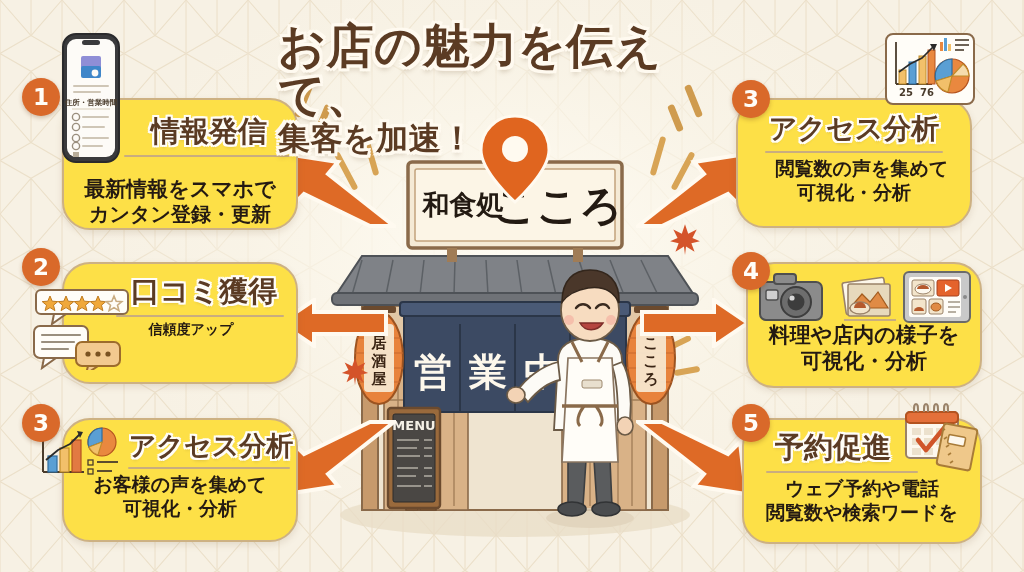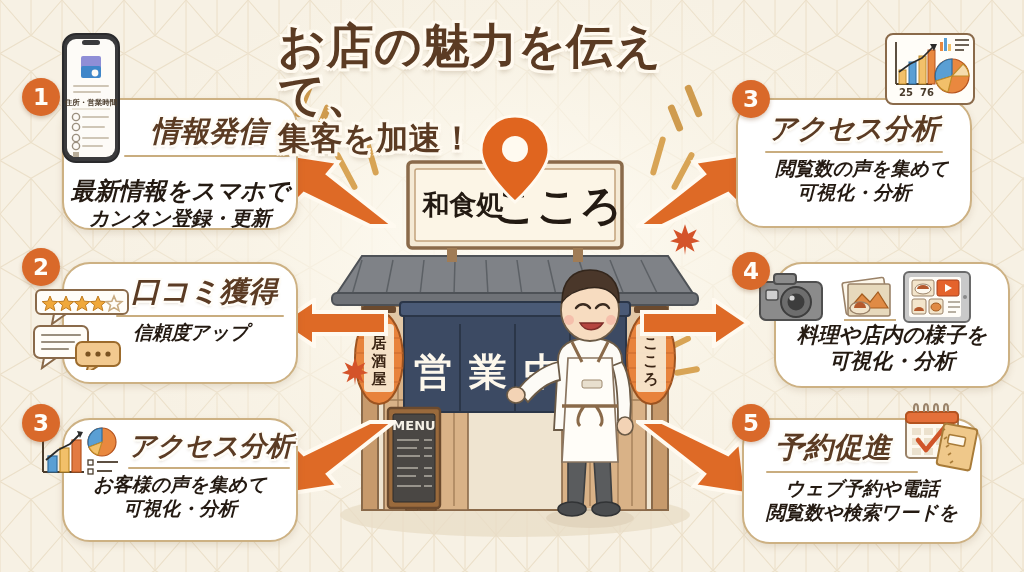--- a/index.html
+++ b/index.html
@@ -29,25 +29,24 @@
   .title-l2{font-size:32px;margin-top:2px;}
 
   .tick{position:absolute;background:#cf9b4e;border-radius:3px;z-index:29;}
   .tick.l1{left:300px;top:84px;width:7px;height:34px;transform:rotate(22deg);}
   .tick.l2{left:320px;top:104px;width:7px;height:28px;transform:rotate(22deg);}
   .tick.r1{left:690px;top:84px;width:7px;height:34px;transform:rotate(-22deg);}
   .tick.r2{left:672px;top:104px;width:7px;height:28px;transform:rotate(-22deg);}
 
   
   .card{
-    position:absolute;background:#ffffff;
+    position:absolute;background:#fde047;
     border:2.5px solid #cdb183;border-radius:28px;
     box-shadow:0 3px 7px rgba(130,100,60,.16);
     z-index:20;
-    font-style:italic;
   }
   .card-head{
     text-align:center;font-weight:700;color:#5b3b23;
     text-shadow:-2px 0 0 #fffdf8,2px 0 0 #fffdf8,0 -2px 0 #fffdf8,0 2px 0 #fffdf8,
                 -2px -2px 0 #fffdf8,2px -2px 0 #fffdf8,-2px 2px 0 #fffdf8,2px 2px 0 #fffdf8,
                 0 3px 3px rgba(120,90,55,.22);
   }
   .card-rule{height:2px;background:#c9ad7f;margin:3px auto 4px auto;border-radius:2px;}
   .card-body{
     text-align:center;font-weight:700;color:#241a12;line-height:1.26;
@@ -287,21 +286,21 @@
   <div class="tick r1"></div>
   <div class="tick r2"></div>
   <div class="title-wrap">
     <div class="title-l1">お店の魅力を伝えて、</div>
     <div class="title-l2">集客を加速！</div>
   </div>
 
   <div class="card" style="left:62px;top:98px;width:232px;height:128px;">
     <div class="card-head" style="font-size:29px;margin:12px 0 0 58px;">情報発信</div>
     <div class="card-rule" style="width:166px;margin-left:60px;"></div>
-    <div class="card-body" style="font-size:24px;margin-top:19px;">最新情報をスマホで</div>
+    <div class="card-body" style="font-size:21px;margin-top:19px;">最新情報をスマホで</div>
     <div class="card-body" style="font-size:20px;">カンタン登録・更新</div>
   </div>
   <svg style="position:absolute;left:55px;top:32px;width:72px;height:132px;z-index:25;" viewBox="0 0 72 132">
     <rect x="8" y="2" width="56" height="128" rx="13" fill="#3a3a3c" stroke="#2a2a2c" stroke-width="2"></rect>
     <rect x="12" y="7" width="48" height="118" rx="9" fill="#fdfbf7"></rect>
     <rect x="27" y="8" width="18" height="5" rx="2.5" fill="#3a3a3c"></rect>
     <rect x="26" y="24" width="20" height="13" rx="2" fill="#8f8ed6"></rect>
     <rect x="26" y="34" width="20" height="12" rx="2" fill="#3f86c9"></rect>
     <circle cx="40" cy="41" r="3.4" fill="#fdfbf7"></circle>
     <g stroke="#cfc6b6" stroke-width="2" stroke-linecap="round">
@@ -320,21 +319,21 @@
       <circle cx="21" cy="114" r="3.6" fill="none" stroke="#9a8f7e" stroke-width="1.4"></circle>
       <line x1="28" y1="114" x2="47" y2="114" stroke="#cfc6b6" stroke-width="2" stroke-linecap="round"></line>
       <rect x="18" y="120" width="6" height="5" fill="#b8ad9a"></rect>
     </g>
   </svg>
   <div class="badge" style="left:22px;top:78px;">1</div>
 
   <div class="card" style="left:62px;top:262px;width:232px;height:118px;">
     <div class="card-head" style="font-size:29px;margin:8px 0 0 48px;">口コミ獲得</div>
     <div class="card-rule" style="width:168px;margin-left:52px;"></div>
-    <div class="card-body" style="font-size:19px;margin-left:22px;">信頼度アップ</div>
+    <div class="card-body" style="font-size:14px;margin-left:22px;">信頼度アップ</div>
   </div>
   <svg style="position:absolute;left:28px;top:288px;width:108px;height:82px;z-index:25;" viewBox="0 0 108 82">
     <rect x="8" y="2" width="92" height="24" rx="5" fill="#fffdf8" stroke="#8a6a4a" stroke-width="2"></rect>
     <path d="M26 26 L24 36 L38 26 Z" fill="#fffdf8" stroke="#8a6a4a" stroke-width="2"></path>
     <g>
       <path d="M22 8 L24.2 13.2 L29.8 13.6 L25.5 17.2 L26.9 22.6 L22 19.6 L17.1 22.6 L18.5 17.2 L14.2 13.6 L19.8 13.2 Z" fill="#f0a83a" stroke="#c07c20" stroke-width="1"></path>
       <path d="M38 8 L40.2 13.2 L45.8 13.6 L41.5 17.2 L42.9 22.6 L38 19.6 L33.1 22.6 L34.5 17.2 L30.2 13.6 L35.8 13.2 Z" fill="#f0a83a" stroke="#c07c20" stroke-width="1"></path>
       <path d="M54 8 L56.2 13.2 L61.8 13.6 L57.5 17.2 L58.9 22.6 L54 19.6 L49.1 22.6 L50.5 17.2 L46.2 13.6 L51.8 13.2 Z" fill="#f0a83a" stroke="#c07c20" stroke-width="1"></path>
       <path d="M70 8 L72.2 13.2 L77.8 13.6 L73.5 17.2 L74.9 22.6 L70 19.6 L65.1 22.6 L66.5 17.2 L62.2 13.6 L67.8 13.2 Z" fill="#f0a83a" stroke="#c07c20" stroke-width="1"></path>
       <path d="M86 8 L88.2 13.2 L93.8 13.6 L89.5 17.2 L90.9 22.6 L86 19.6 L81.1 22.6 L82.5 17.2 L78.2 13.6 L83.8 13.2 Z" fill="none" stroke="#c9ac82" stroke-width="1.6"></path>
@@ -410,21 +409,21 @@
     </g>
     <g>
       <circle cx="68" cy="44" r="17" fill="#e9883f" stroke="#b4531f" stroke-width="1.2"></circle>
       <path d="M68 44 L68 27 A17 17 0 0 0 52 49 Z" fill="#5a9fd4" stroke="#2f6d9e" stroke-width="1.2"></path>
       <path d="M68 44 L52 49 A17 17 0 0 0 64 60 Z" fill="#f2c06a" stroke="#c08c2a" stroke-width="1.2"></path>
       <path d="M68 44 L85 44 A17 17 0 0 0 79 32 Z" fill="#f6dcae" stroke="#c08c2a" stroke-width="1.2"></path>
     </g>
   </svg>
   <div class="badge" style="left:732px;top:80px;">3</div>
 
-  <div class="card" style="left:774px;top:262px;width:232px;height:122px;">
+  <div class="card" style="left:746px;top:262px;width:232px;height:122px;">
     <div class="card-body" style="font-size:21px;margin-top:58px;">料理や店内の様子を</div>
     <div class="card-body" style="font-size:21px;">可視化・分析</div>
   </div>
   <svg style="position:absolute;left:756px;top:270px;width:216px;height:54px;z-index:25;" viewBox="0 0 216 54">
     <g>
       <rect x="4" y="12" width="62" height="38" rx="6" fill="#8b8b8b" stroke="#4f4f4f" stroke-width="2"></rect>
       <rect x="18" y="4" width="22" height="10" rx="3" fill="#8b8b8b" stroke="#4f4f4f" stroke-width="2"></rect>
       <circle cx="40" cy="32" r="15" fill="#6d6d6d" stroke="#3d3d3d" stroke-width="2"></circle>
       <circle cx="40" cy="32" r="8.5" fill="#3d3d3d"></circle>
       <circle cx="36" cy="28" r="2.6" fill="#d8d8d8"></circle>

